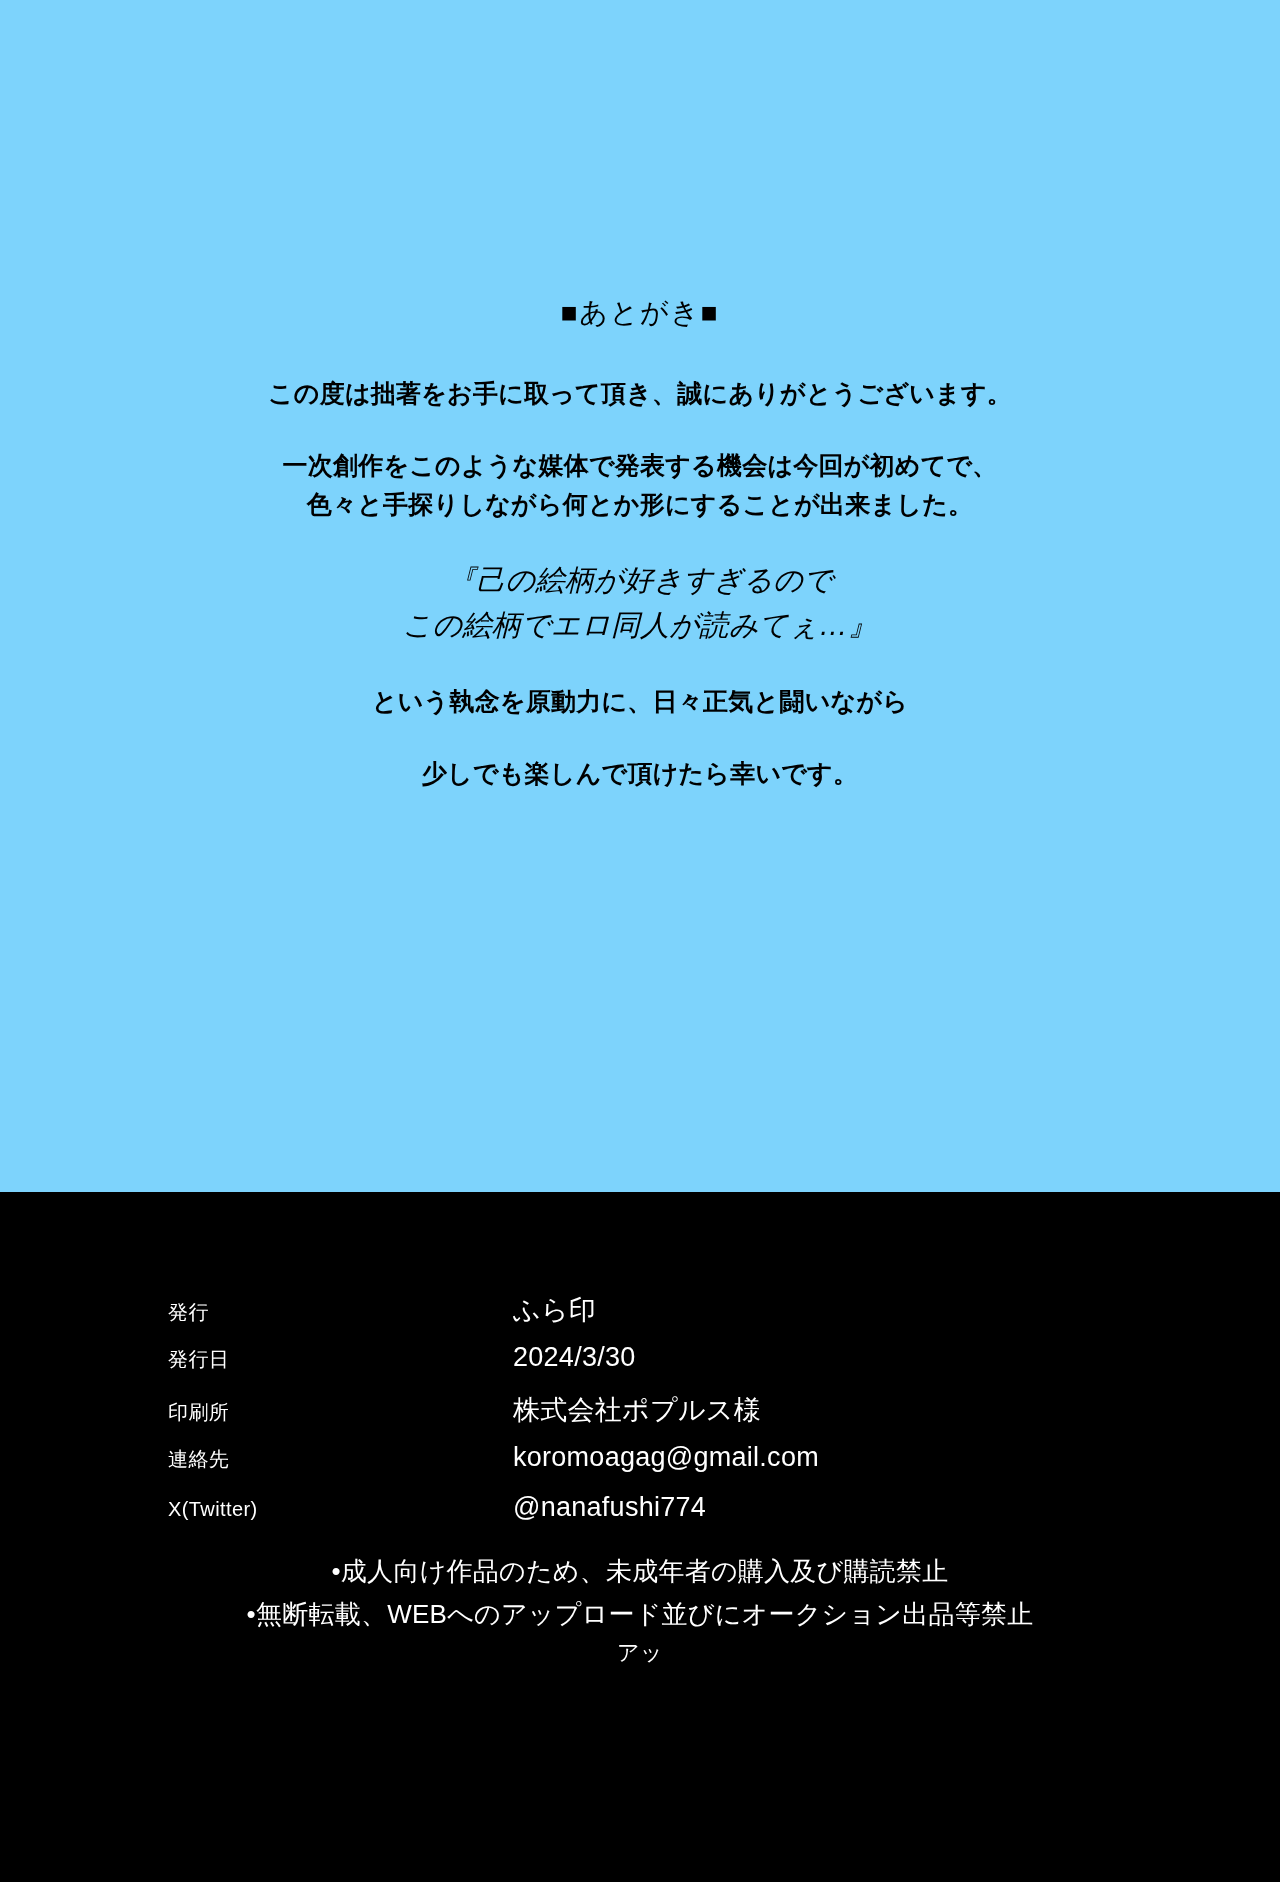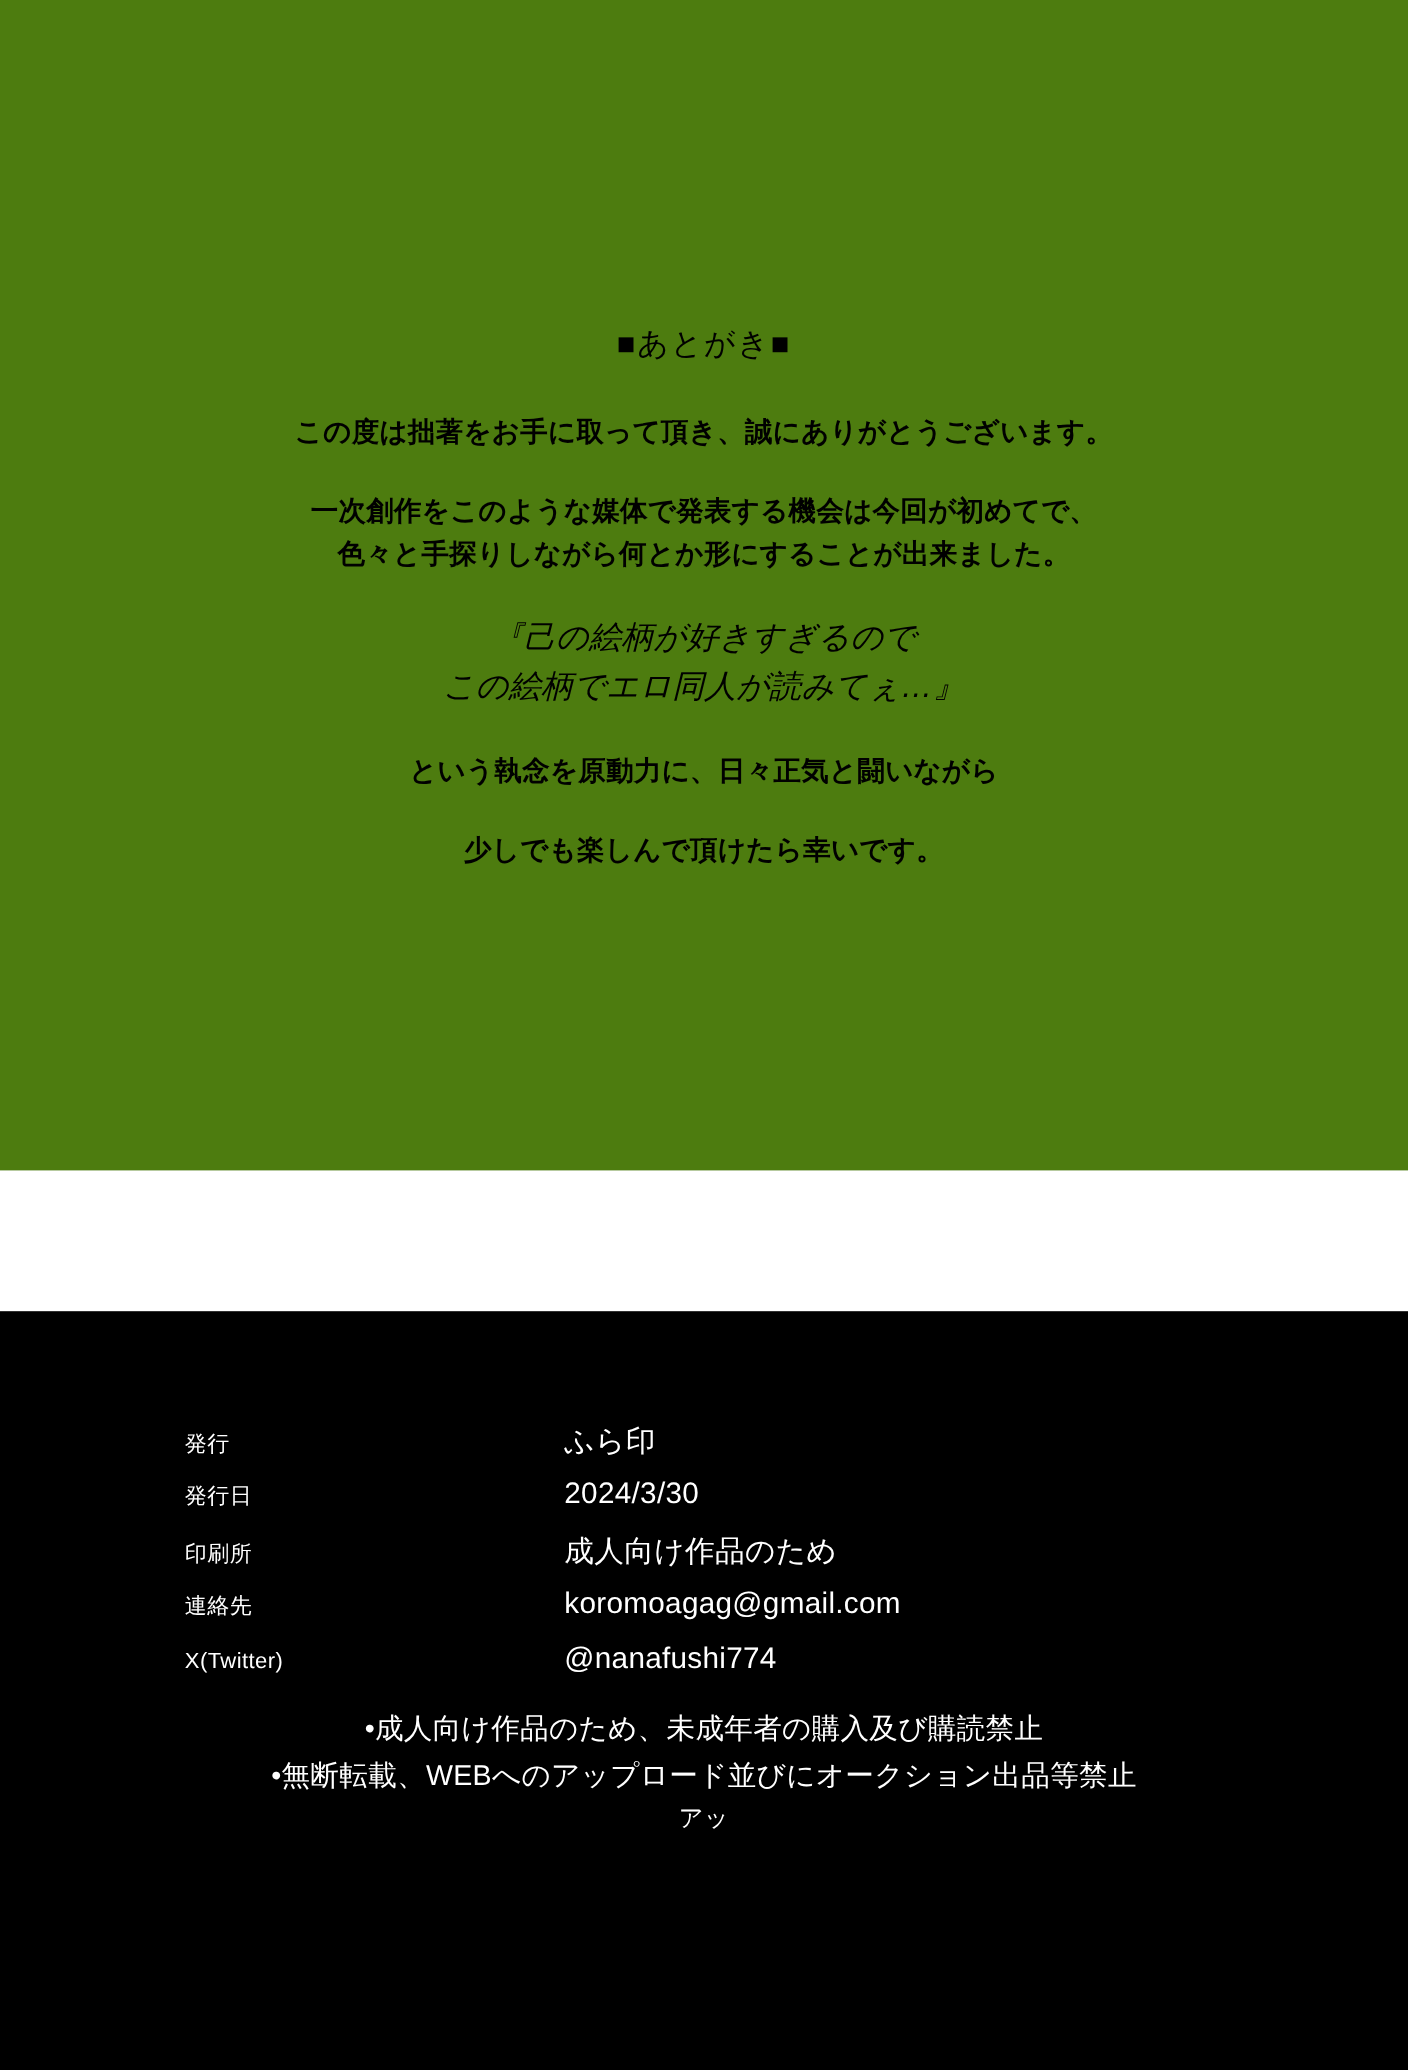--- a/index.html
+++ b/index.html
@@ -23,22 +23,22 @@
     height: 1882px;
     background: #ffffff;
   }
 
   
   .afterword {
     position: absolute;
     left: 0;
     top: 0;
     width: 1280px;
-    height: 1064px;
-    background: #4d7c0f;
+    height: 1192px;
+    background: #7dd3fc;
     box-sizing: border-box;
   }
 
   .afterword-inner {
     position: absolute;
     left: 0;
     top: 296px;
     width: 1280px;
     text-align: center;
   }
@@ -175,21 +175,21 @@
         <div class="col-value">ふら印</div>
       </div>
 
       <div class="col-row">
         <div class="col-label">発行日</div>
         <div class="col-value">2024/3/30</div>
       </div>
 
       <div class="col-row">
         <div class="col-label">印刷所</div>
-        <div class="col-value">成人向け作品のため</div>
+        <div class="col-value">株式会社ポプルス様</div>
       </div>
 
       <div class="col-row">
         <div class="col-label">連絡先</div>
         <div class="col-value">koromoagag@gmail.com</div>
       </div>
 
       <div class="col-row">
         <div class="col-label">X(Twitter)</div>
         <div class="col-value">@nanafushi774</div>

